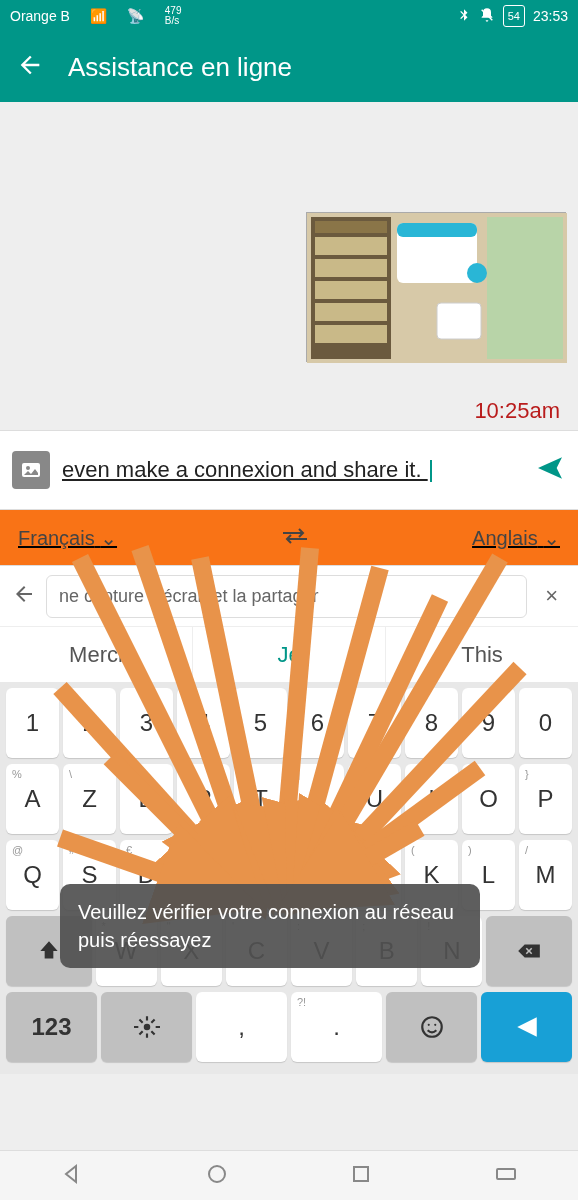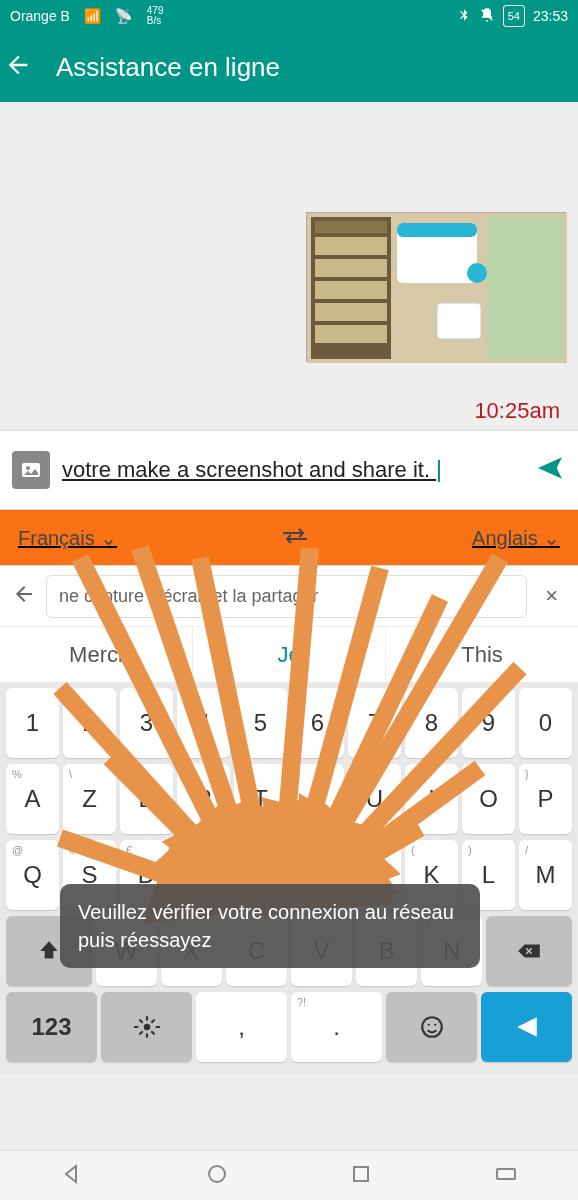--- a/index.html
+++ b/index.html
@@ -1,25 +1,25 @@
 <!DOCTYPE html>
 <html><head>
 <meta charset="utf-8">
 <style>
 * { margin: 0; padding: 0; box-sizing: border-box; font-family: -apple-system, sans-serif; }
 body { width: 578px; height: 1200px; background: #eeeeee; overflow: hidden; position: relative; }
 
 
 .status-bar { height: 32px; background: #009688; color: #fff; display: flex; align-items: center; padding: 0 10px; font-size: 14px; }
-.status-left { display: flex; align-items: center; gap: 14px; }
+.status-left { display: flex; align-items: center; gap: 20px; }
 .status-right { margin-left: auto; display: flex; align-items: center; gap: 8px; }
 .net-speed { font-size: 10px; line-height: 10px; }
 
 
-.app-bar { height: 70px; background: #009688; color: #fff; display: flex; align-items: center; padding: 0 4px; gap: 24px; }
+.app-bar { height: 70px; background: #009688; color: #fff; display: flex; align-items: center; padding: 0 16px; gap: 24px; }
 .app-bar .back svg { width: 28px; height: 28px; fill: #fff; }
 .app-title { font-size: 26px; font-weight: 500; }
 
 
 .chat-area { background: #eeeeee; height: 328px; position: relative; }
 .msg-bubble { position: absolute; right: 12px; top: 110px; width: 260px; height: 150px; background: #d7c9a8; border: 1px solid #aaa; }
 .msg-time { position: absolute; right: 18px; bottom: 6px; color: #b91c1c; font-size: 22px; }
 
 
 .input-bar { background: #fff; border-top: 1px solid #ddd; border-bottom: 1px solid #ddd; display: flex; align-items: center; padding: 8px 12px; gap: 12px; height: 80px; }
@@ -130,21 +130,21 @@
 
 <div class="input-bar">
   <div class="pic-icon">
     <svg width="24" height="24" viewBox="0 0 24 24">
         <rect x="3" y="5" width="18" height="14" rx="2" fill="#fff"></rect>
         <circle cx="9" cy="10" r="2" fill="#888"></circle>
         <path d="M5 17l4-4 3 3 4-5 3 4v2H5z" fill="#888"></path>
       </svg>
   </div>
   <div class="input-text">
-    <span>votre make a screenshot and share it. </span><span class="cursor"></span>
+    <span>even make a connexion and share it. </span><span class="cursor"></span>
   </div>
   <span class="send-btn">
     <svg viewBox="0 0 24 24">
         <path d="M3 12l18-8-4 8 4 8-18-8z"></path>
       </svg>
   </span>
 </div>
 
 <div class="translate-bar">
   <span class="lang"><span>Français</span> <span>⌄</span></span>

